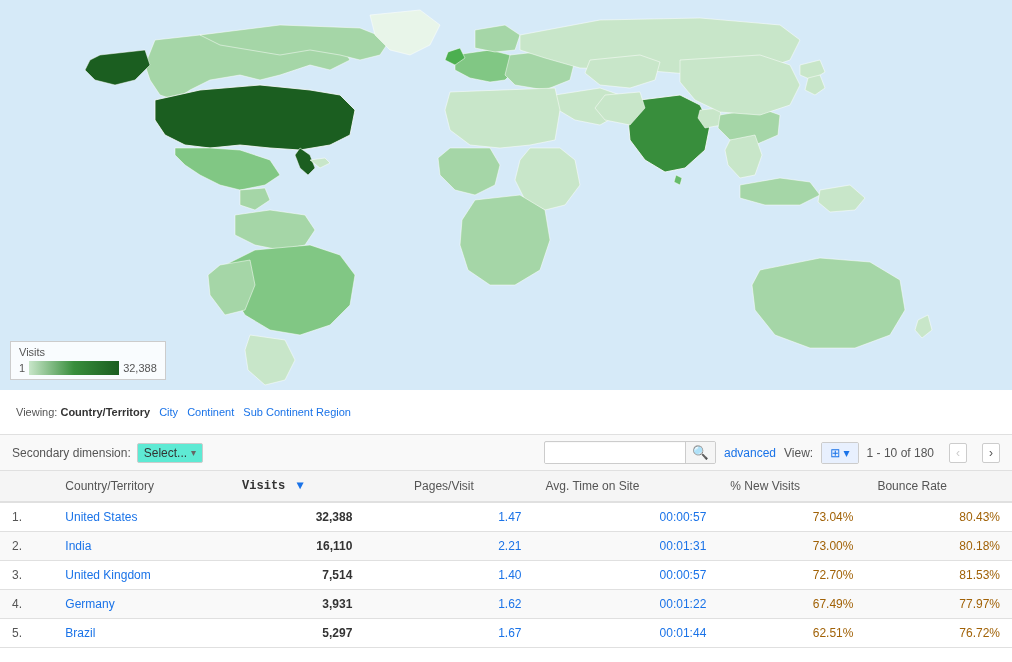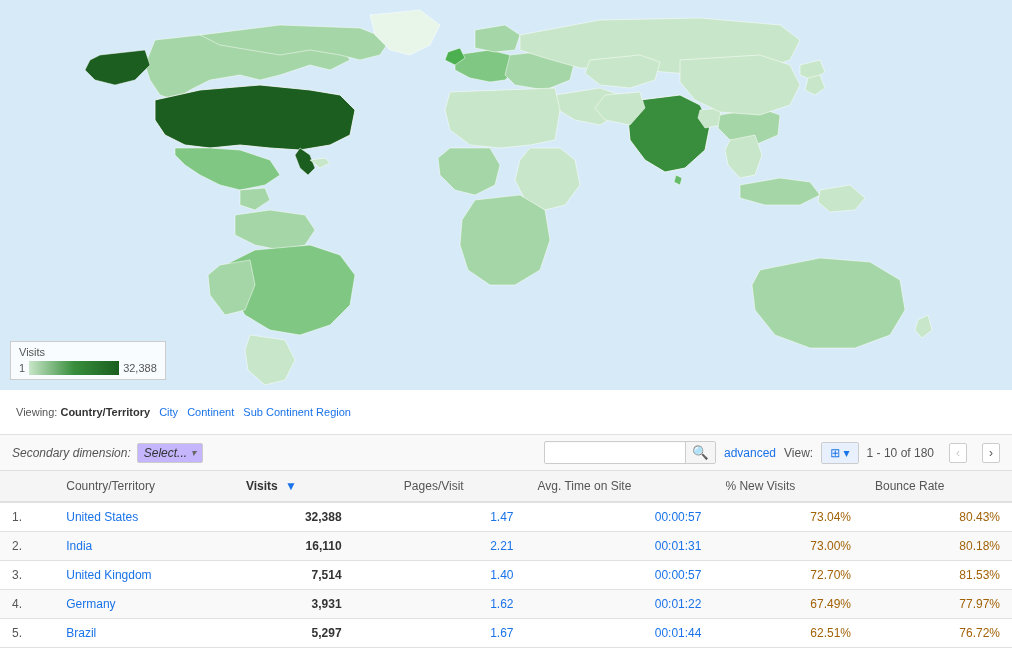--- a/index.html
+++ b/index.html
@@ -61,28 +61,27 @@
       padding: 6px 12px;
       border-bottom: 1px solid #e0e0e0;
       background: #f9f9f9;
     }
     .secondary-dim {
       display: flex;
       align-items: center;
       gap: 6px;
       color: #555;
       font-size: 12px;
-      font-style: italic;
     }
     .select-dropdown {
       display: flex;
       align-items: center;
       border: 1px solid #ccc;
       border-radius: 2px;
-      background: #c4b5fd;
+      background: #5eead4;
       padding: 2px 6px;
       cursor: pointer;
       font-size: 12px;
       color: #333;
       gap: 4px;
     }
     .select-dropdown .arrow { font-size: 10px; color: #666; }
 
     .right-controls {
       display: flex;
@@ -170,21 +169,21 @@
     .data-table tbody tr { border-bottom: 1px solid #e0e0e0; }
     .data-table tbody tr:nth-child(odd) { background: #fff; }
     .data-table tbody tr:nth-child(even) { background: #f9f9f9; }
     .data-table tbody td { padding: 7px 12px; }
     .data-table tbody td.num { text-align: right; font-weight: bold; color: #333; }
     .data-table tbody td.metric { text-align: right; color: #1a73e8; }
     .data-table tbody td.pct { text-align: right; color: #a16207; }
     .row-num { color: #555; }
     .country-link { color: #1a73e8; text-decoration: none; }
 
-    .th-visits { text-align: right; }
+    .th-visits { text-align: right; font-family: Liberation Mono, monospace; }
   </style>
 </head>
 <body>
 
 <div class="map-container">
   <svg class="map-svg" viewBox="0 0 1012 390" xmlns="http://www.w3.org/2000/svg">
 
     <rect width="1012" height="390" fill="#d6eaf8"></rect>
 
     <path d="M 155 40 L 200 35 L 260 30 L 310 35 L 340 45 L 350 60 L 330 70 L 310 65 L 280 75 L 260 80 L 240 75 L 210 80 L 190 90 L 175 100 L 160 95 L 150 80 L 145 65 Z" fill="#a5d6a7" stroke="#fff" stroke-width="0.5"></path>

